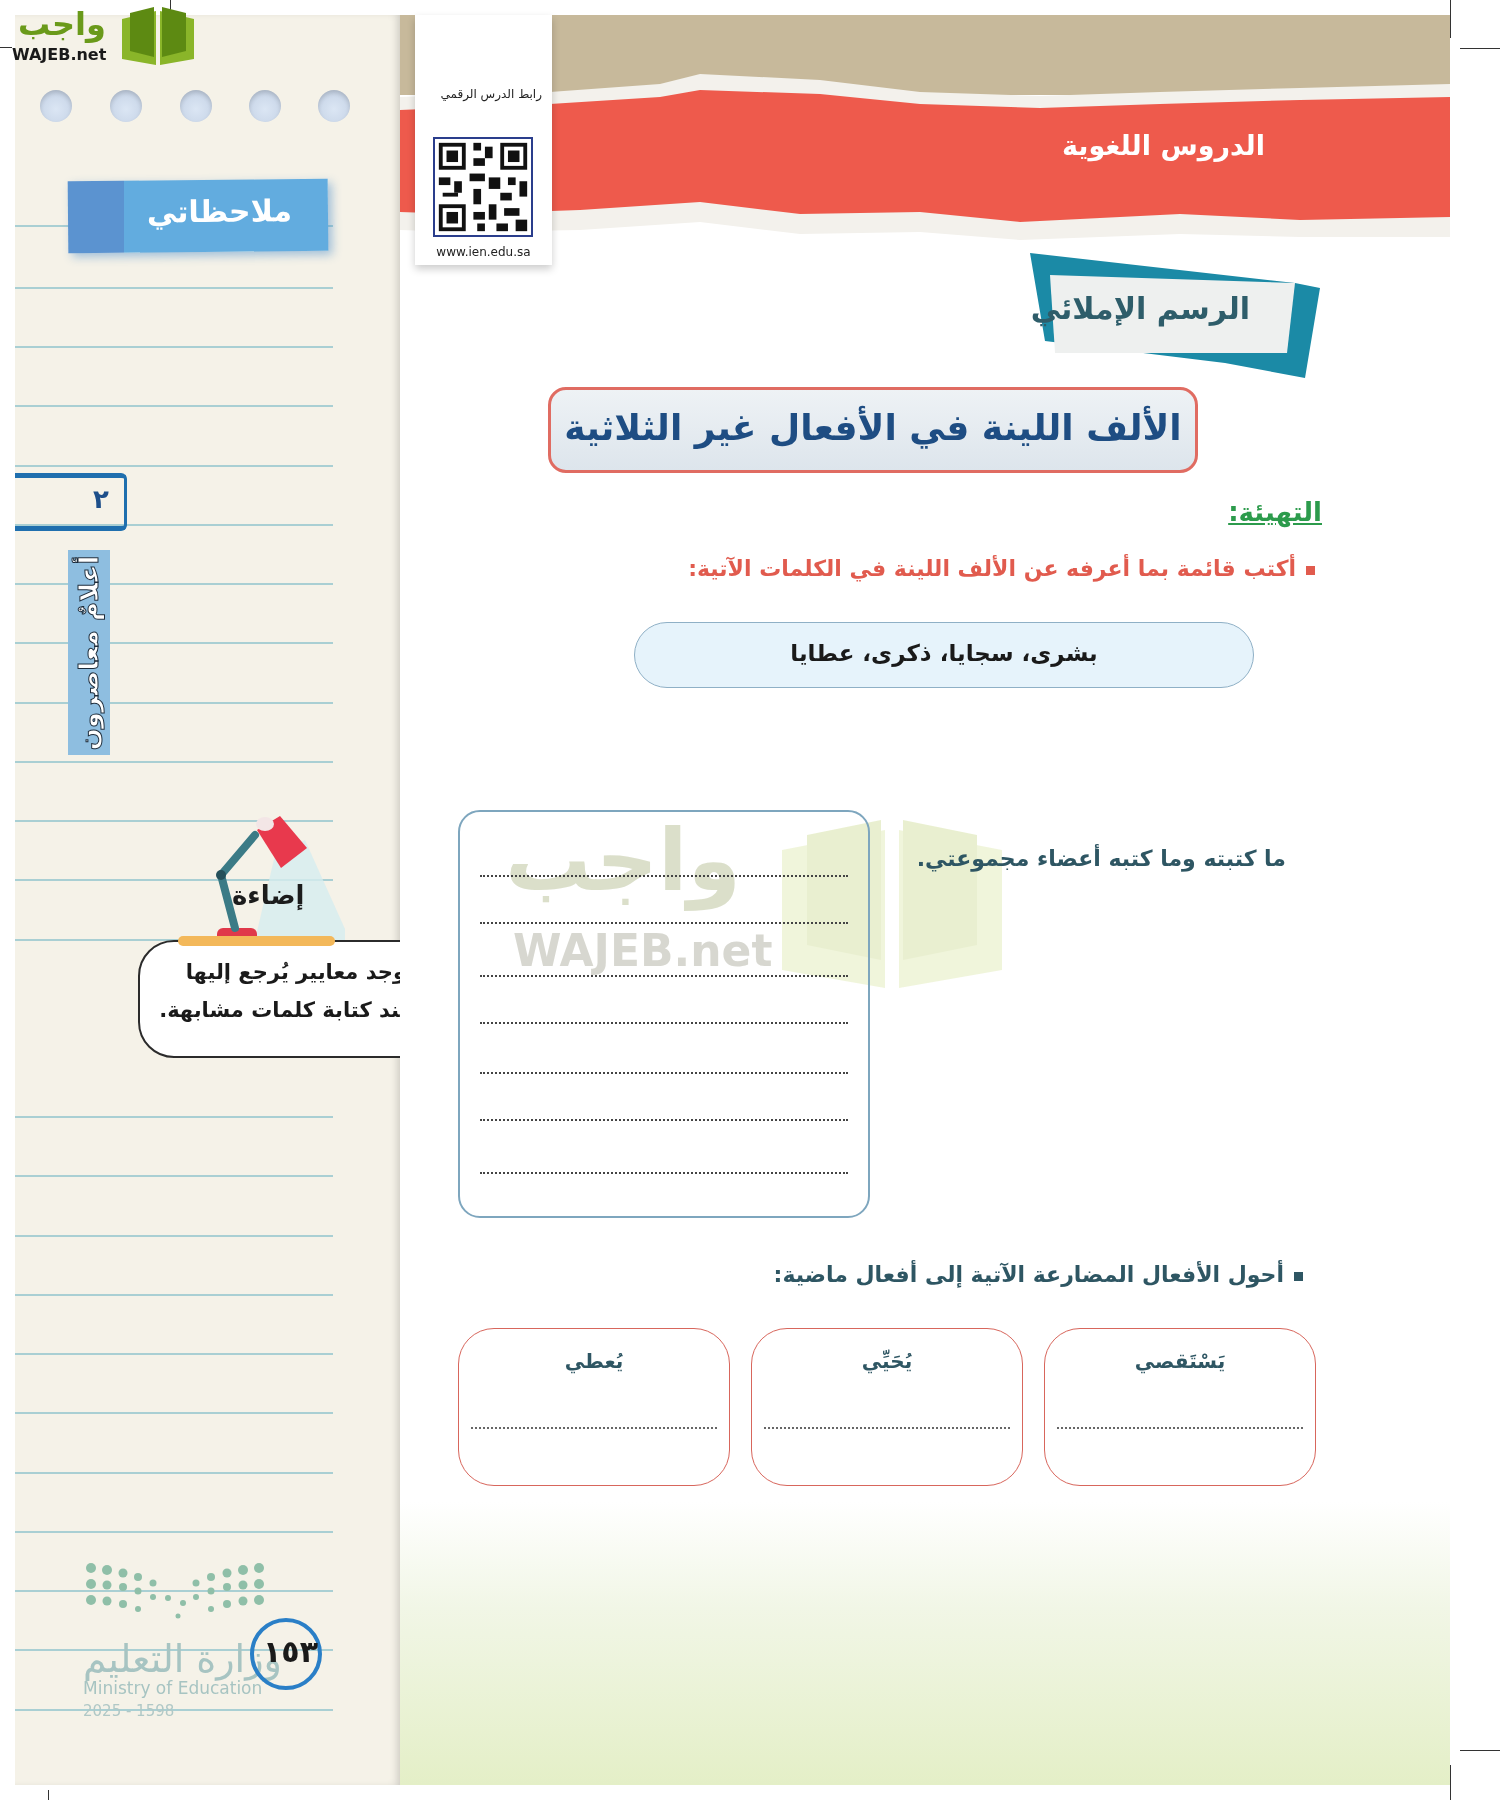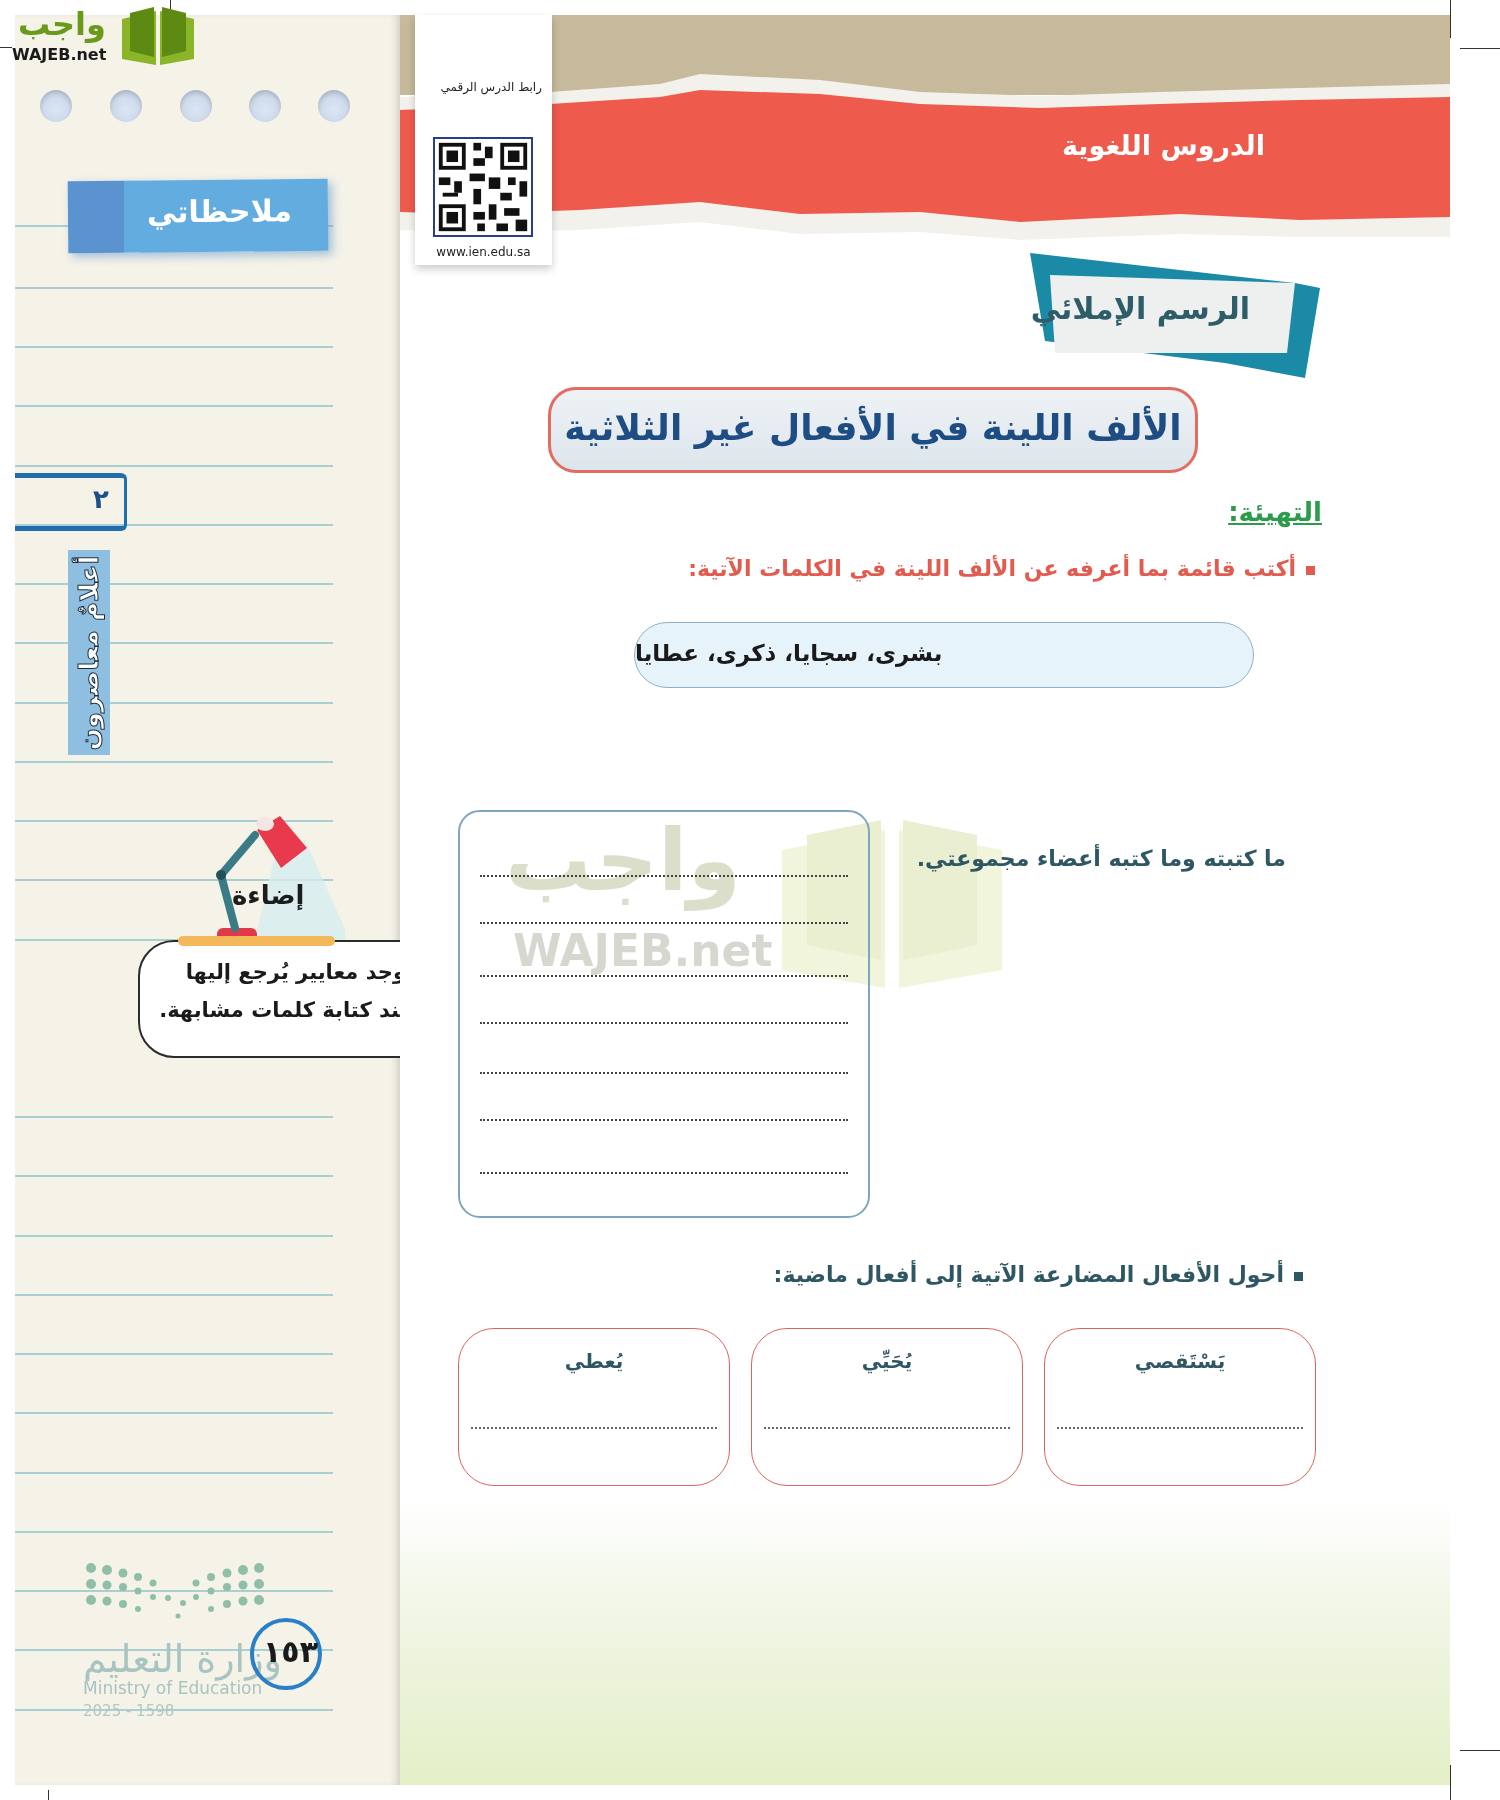--- a/index.html
+++ b/index.html
@@ -61,43 +61,43 @@
 
   
   .page { left: 400px; top: 15px; width: 1050px; height: 1770px;
     background: linear-gradient(180deg, #ffffff 0%, #ffffff 84%, #f1f6e6 90%, #e4efc7 100%); }
   .banner-tan { left: 400px; top: 15px; width: 1050px; height: 80px; background: #c7b99b; }
   .banner-red { left: 400px; top: 62px; width: 1050px; height: 180px; }
   .banner-title { right: 235px; top: 130px; color: #fff; font-size: 27px; font-weight: bold; direction: rtl; }
 
   .qr-card { left: 415px; top: 15px; width: 137px; height: 250px; background: #fff;
     box-shadow: 0 4px 8px rgba(0,0,0,0.2); }
-  .qr-label { position: absolute; right: 10px; top: 65px; font-size: 12px; direction: rtl; color: #222; }
+  .qr-label { position: absolute; right: 10px; top: 72px; font-size: 12px; direction: rtl; color: #222; }
   .qr-code { position: absolute; left: 18px; top: 122px; width: 100px; height: 100px; border: 2px solid #2a3d8c; background: #fff; }
   .qr-url { position: absolute; left: 0; width: 100%; text-align: center; top: 230px; font-size: 12px; color: #222; }
 
   .section-tag { left: 1025px; top: 253px; width: 295px; height: 125px; }
   .section-tag span { position: absolute; right: 70px; top: 38px; font-size: 30px; font-weight: bold; color: #2e5d6a; direction: rtl; }
 
   .title-pill { left: 548px; top: 387px; width: 650px; height: 86px; border: 3px solid #e06c62;
-    border-radius: 28px; background: linear-gradient(180deg,#eef2f5,#dde5ec); }
+    border-radius: 18px; background: linear-gradient(180deg,#eef2f5,#dde5ec); }
   .title-pill span { position: absolute; width: 100%; text-align: center; top: 17px; font-size: 36px; font-weight: bold;
     color: #1e4d83; direction: rtl; }
 
   .warmup { right: 178px; top: 497px; font-size: 26px; font-weight: bold; color: #2c9b4c; direction: rtl; text-decoration: underline; }
 
   .instr { direction: rtl; font-size: 22px; font-weight: bold; text-align: right; }
   .bullet { display: inline-block; width: 9px; height: 9px; margin-left: 10px; vertical-align: middle; }
 
   .instr1 { right: 185px; top: 556px; color: #e15b4e; }
   .instr1 .bullet { background: #e15b4e; }
 
   .words-pill { left: 634px; top: 622px; width: 620px; height: 66px; border: 1.5px solid #8fb0c6;
     border-radius: 33px; background: #e6f3fb; }
-  .words-pill span { position: absolute; width: 100%; text-align: left; top: 17px; font-size: 23px; font-weight: bold;
+  .words-pill span { position: absolute; width: 100%; text-align: center; top: 17px; font-size: 23px; font-weight: bold;
     color: #1a1a1a; direction: rtl; }
 
   .lines-box { left: 458px; top: 810px; width: 412px; height: 408px; border: 2px solid #7ea6be; border-radius: 22px; background: transparent; }
   .dot-line { position: absolute; left: 20px; width: 368px; height: 0; border-top: 2px dotted #444; }
 
   .instr2 { right: 195px; top: 835px; color: #2e5663; line-height: 48px; }
   .instr2 .bullet { background: #2e5663; }
 
   .instr3 { right: 197px; top: 1262px; color: #2e5663; }
   .instr3 .bullet { background: #2e5663; }

